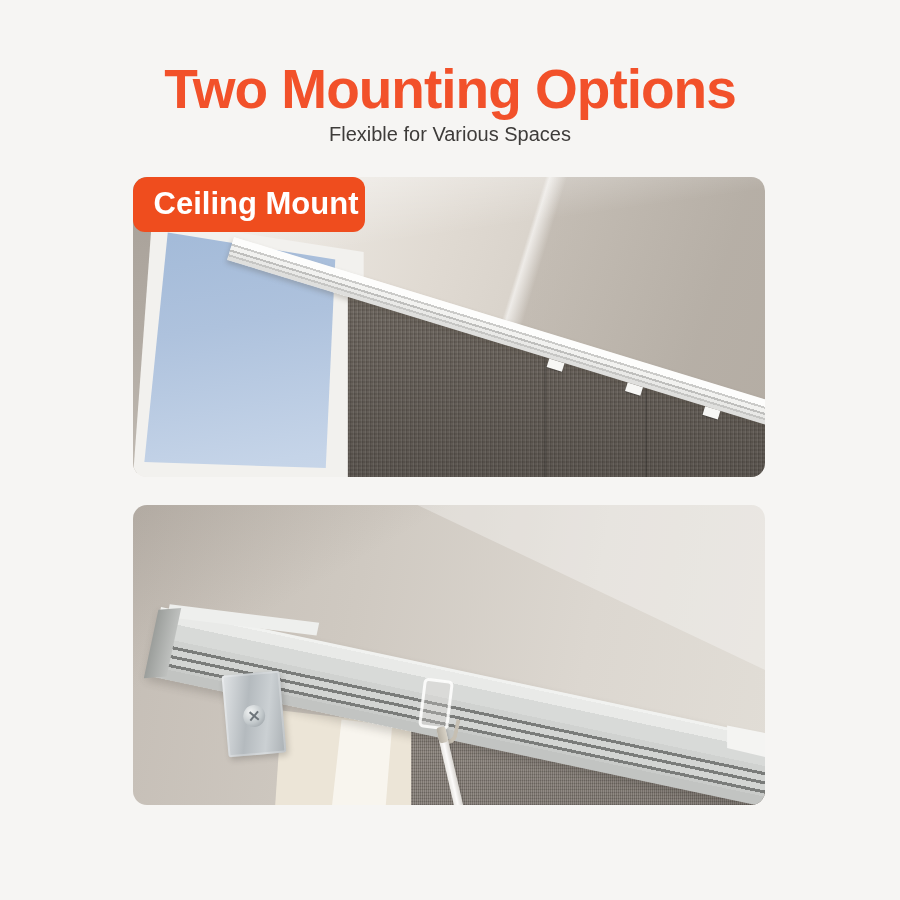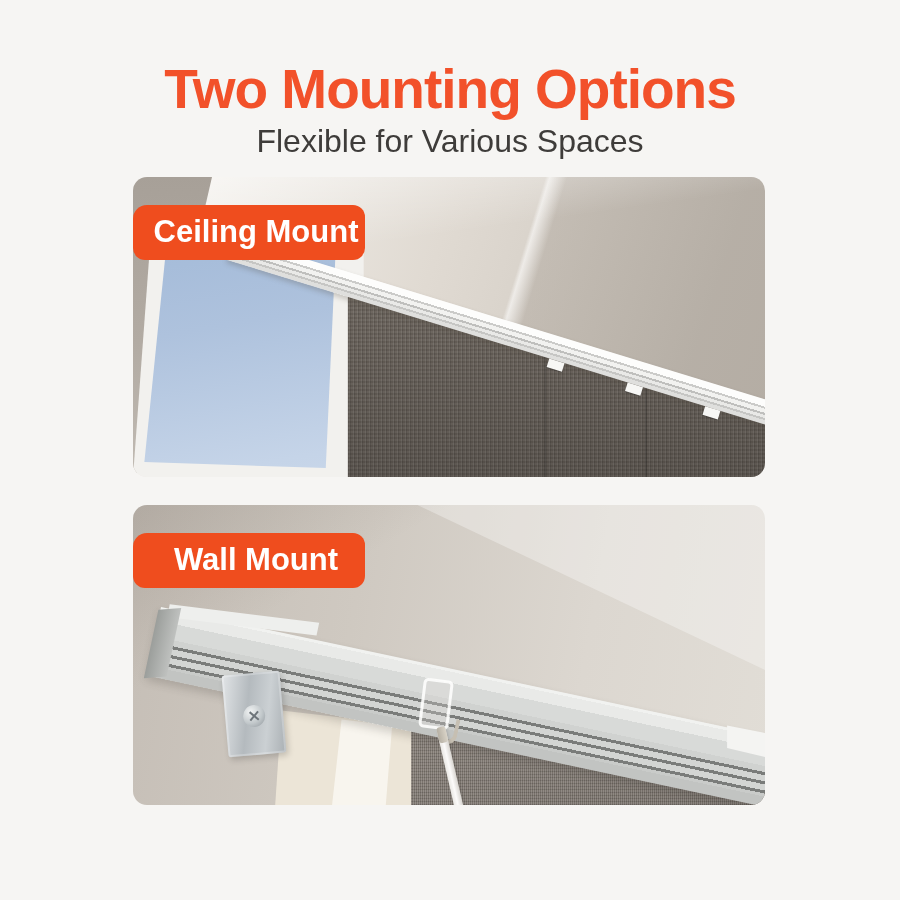--- a/index.html
+++ b/index.html
@@ -22,21 +22,21 @@
   
   .title{
     position:absolute;top:58px;left:0;right:0;
     text-align:center;
     font-size:55px;line-height:1.15;font-weight:800;letter-spacing:-1px;
     color:var(--title-color);
   }
   .subtitle{
     position:absolute;top:122px;left:0;right:0;
     text-align:center;
-    font-size:32px;line-height:1.2;font-weight:400;letter-spacing:0;
+    font-size:20px;line-height:1.2;font-weight:400;letter-spacing:0;
     color:var(--subtitle-color);
   }
 
   
   .card{
     position:absolute;left:133px;width:632px;height:300px;
     border-radius:14px;overflow:hidden;
   }
   .card-1{top:177px;}
   .card-2{top:505px;}
@@ -44,21 +44,20 @@
 
   .badge{
     position:absolute;top:0;left:0;width:232px;height:55px;
     background:var(--accent);
     border-radius:14px 12px 12px 12px;
     color:var(--badge-text);
     font-size:31px;font-weight:700;letter-spacing:0;
     display:flex;align-items:center;justify-content:center;
     padding-left:14px;padding-bottom:2px;
     z-index:40;
-    margin-top:28px;
   }
 
   
   .p1-ceiling{
     background:linear-gradient(108deg,#F2EFEA 8%,#E0DAD2 45%,#CBC5BD 85%);
   }
   .p1-corner-shade{
     background:linear-gradient(107deg,
       rgba(0,0,0,0) 57%,
       rgba(255,255,255,0.55) 57.6%,
@@ -248,16 +247,15 @@
       <div class="p2-screw">
         <div class="p2-screw-slot slot-a"></div>
         <div class="p2-screw-slot slot-b"></div>
       </div>
     </div>
     <div class="p2-hook"></div>
     <div class="p2-hook-metal"></div>
     <div class="p2-wand">
       <div class="p2-ferrule"></div>
     </div>
-    <figcaption class="badge">Wall Mount</figcaption>
   </figure>
 
 </div>
 
 </body></html>

